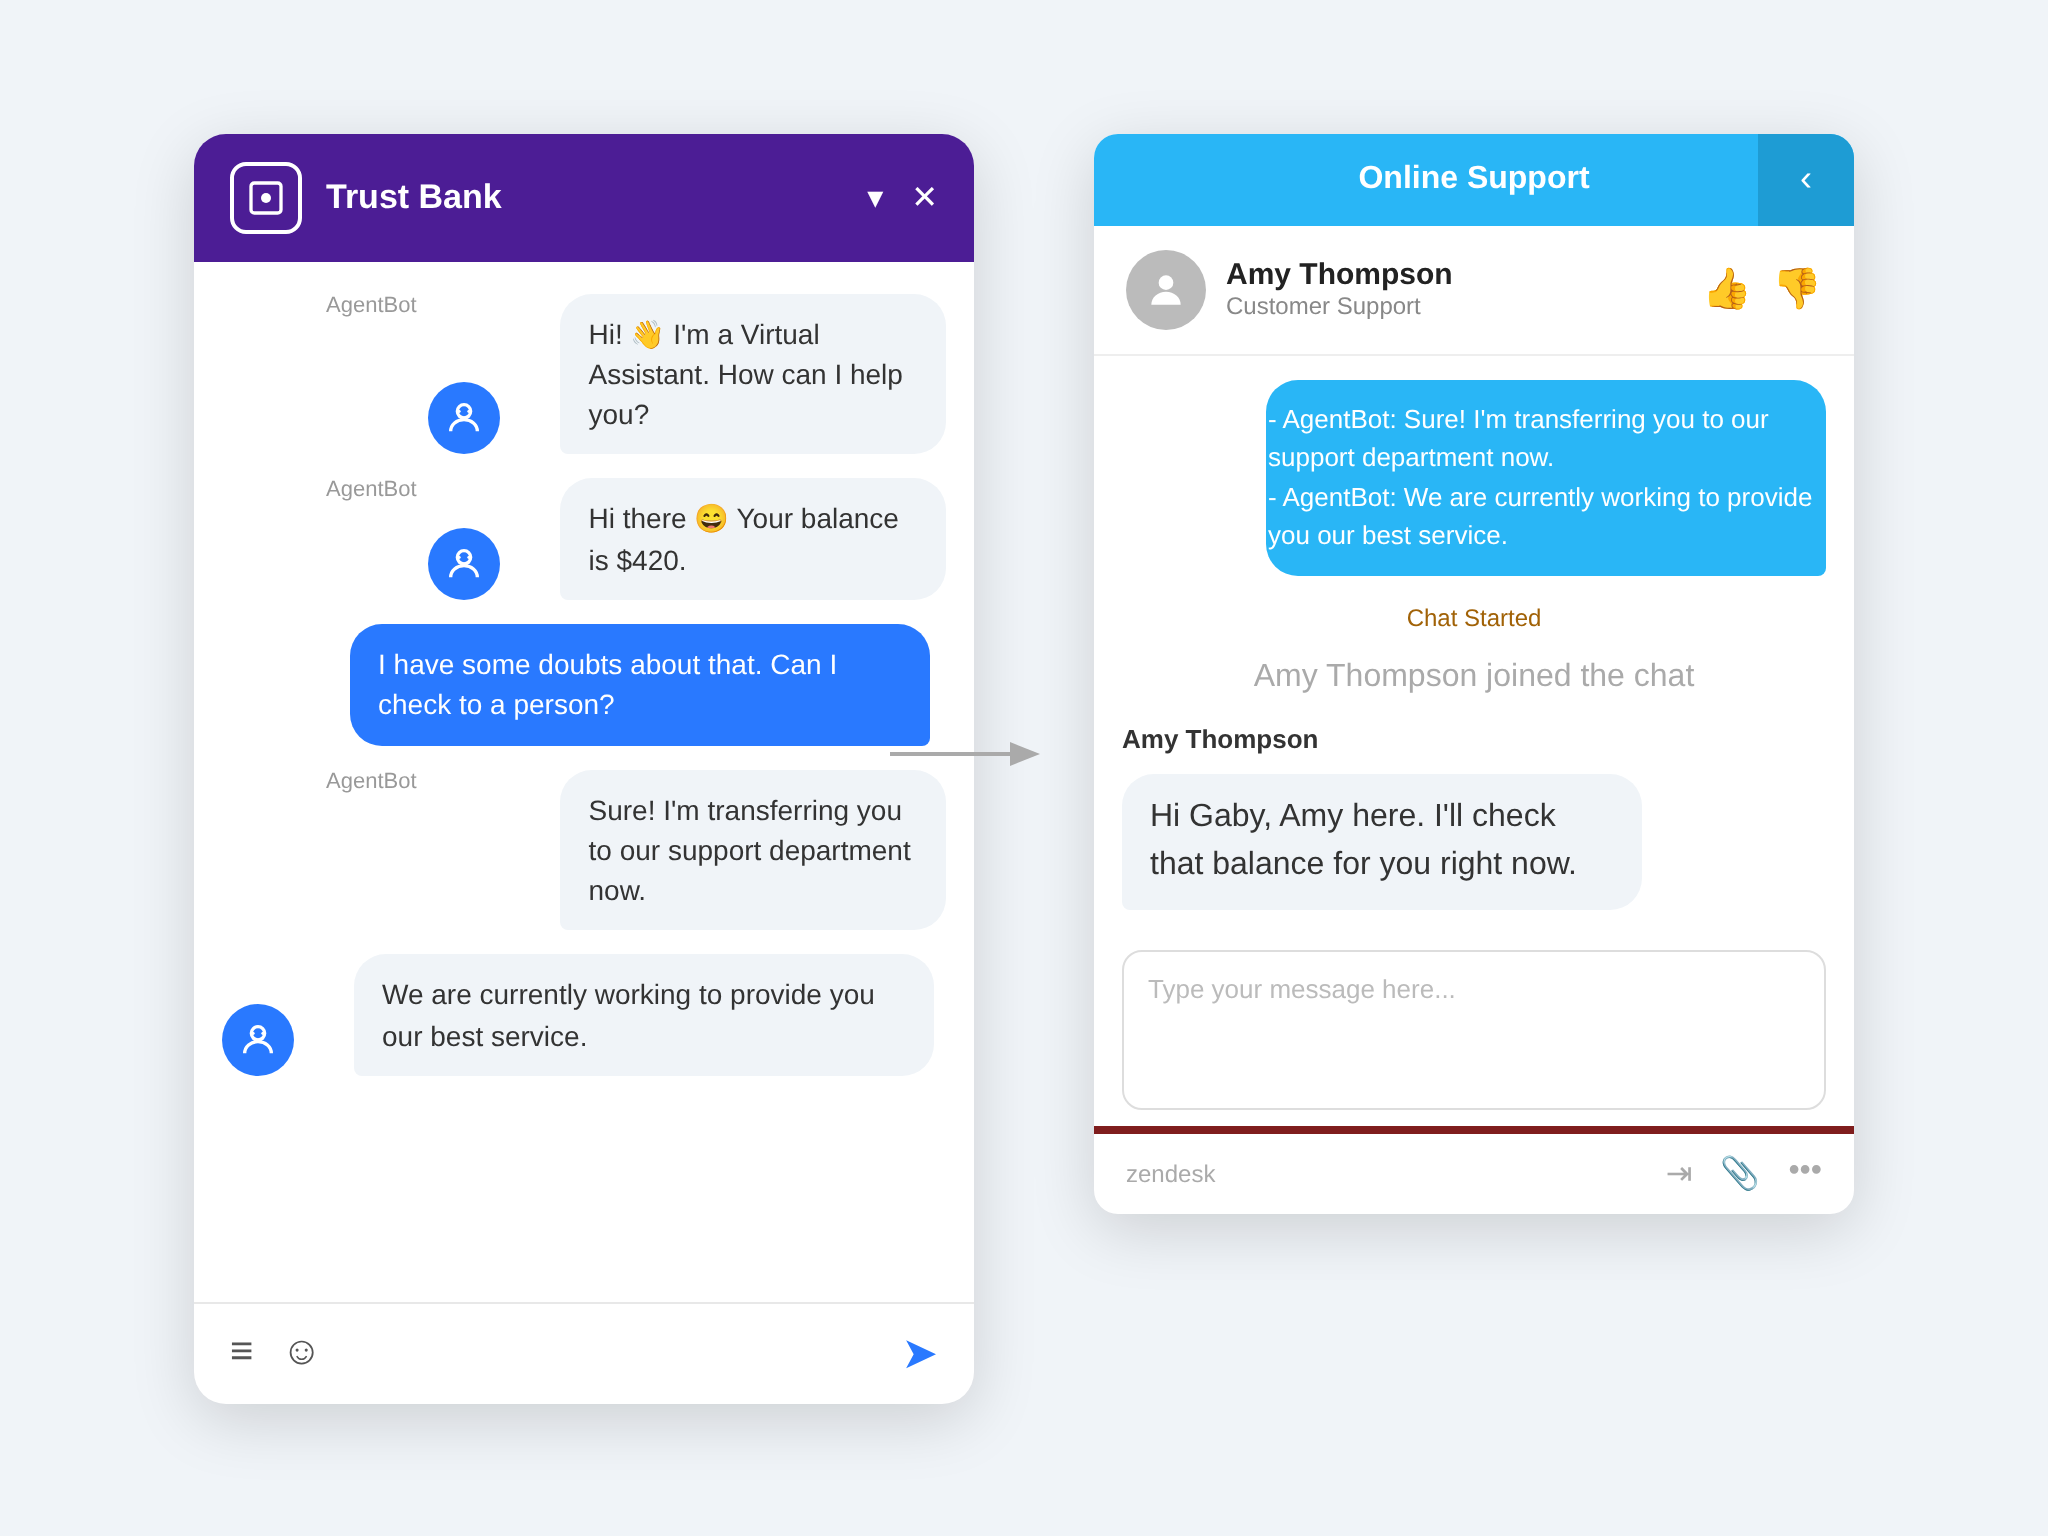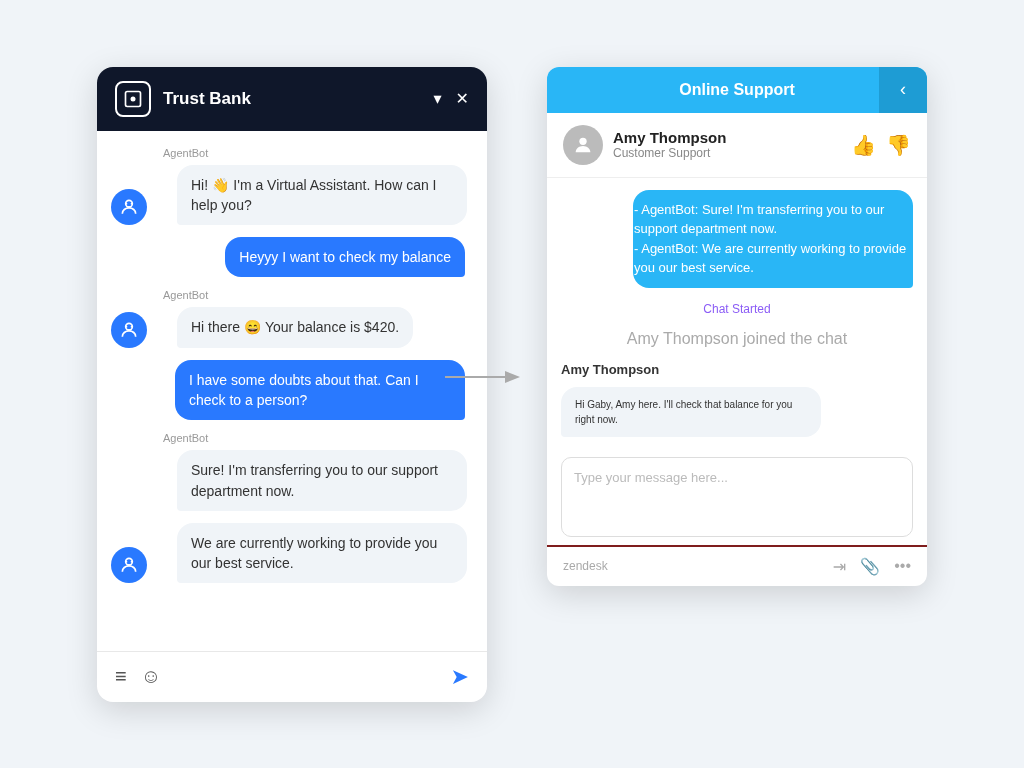--- a/index.html
+++ b/index.html
@@ -26,21 +26,21 @@
       width: 390px;
       border-radius: 16px;
       box-shadow: 0 8px 32px rgba(0,0,0,0.15);
       overflow: hidden;
       background: #fff;
       display: flex;
       flex-direction: column;
     }
 
     .widget-header {
-      background: #0f172a;
+      background: #4c1d95;
       padding: 14px 18px;
       display: flex;
       align-items: center;
       gap: 12px;
     }
 
     .widget-logo {
       width: 36px;
       height: 36px;
       border: 2px solid #fff;
@@ -81,21 +81,21 @@
       flex-direction: column;
       gap: 12px;
       background: #fff;
       min-height: 520px;
       max-height: 560px;
       overflow-y: auto;
     }
 
     .msg-group {
       display: flex;
-      flex-direction: column;
+      flex-direction: row;
       gap: 6px;
     }
 
     .msg-sender-label {
       font-size: 11px;
       color: #999;
       margin-left: 52px;
     }
 
     .msg-row {
@@ -285,21 +285,21 @@
       padding: 10px 1px;
       border-radius: 16px 16px 4px 16px;
       font-size: 13px;
       line-height: 1.5;
       max-width: 280px;
     }
 
     .chat-status {
       text-align: center;
       font-size: 12px;
-      color: #8b5cf6;
+      color: #a16207;
       margin: 4px 0;
     }
 
     .chat-joined {
       text-align: center;
       font-size: 16px;
       color: #aaa;
     }
 
     .agent-name-label {
@@ -307,21 +307,21 @@
       font-weight: 600;
       color: #333;
       margin-top: 4px;
     }
 
     .support-bubble-in {
       background: #f0f4f8;
       color: #333;
       padding: 10px 14px;
       border-radius: 16px 16px 16px 4px;
-      font-size: 10px;
+      font-size: 16px;
       line-height: 1.5;
       max-width: 260px;
     }
 
     .support-input-area {
       margin: 8px 14px;
       border: 1px solid #ddd;
       border-radius: 10px;
       padding: 10px 12px;
       min-height: 80px;
@@ -329,21 +329,21 @@
 
     .support-input-placeholder {
       font-size: 13px;
       color: #bbb;
     }
 
     .support-footer {
       padding: 10px 16px;
       display: flex;
       align-items: center;
-      border-top: 2px solid #7f1d1d;
+      border-top: 4px solid #7f1d1d;
     }
 
     .zendesk-label {
       font-size: 12px;
       color: #aaa;
       flex: 1;
     }
 
     .support-footer-icons {
       display: flex;
@@ -398,23 +398,20 @@
               <path d="M4 20c0-4 3.6-7 8-7s8 3 8 7" fill="none" stroke="#fff" stroke-width="2"></path>
               <circle cx="9" cy="8" r="1" fill="#fff"></circle>
               <circle cx="15" cy="8" r="1" fill="#fff"></circle>
               <path d="M9 11 Q12 13 15 11" fill="none" stroke="#fff" stroke-width="1.5"></path>
             </svg>
           </div>
           <div class="bubble bot">Hi! 👋 I'm a Virtual Assistant. How can I help you?</div>
         </div>
       </div>
 
-      <div class="msg-row right">
-        <div class="bubble user">Heyyy I want to check my balance</div>
-      </div>
 
       <div class="msg-group">
         <div class="msg-sender-label">AgentBot</div>
         <div class="msg-row">
           <div class="bot-avatar">
             <svg viewBox="0 0 24 24">
               <circle cx="12" cy="8" r="4" fill="none" stroke="#fff" stroke-width="2"></circle>
               <path d="M4 20c0-4 3.6-7 8-7s8 3 8 7" fill="none" stroke="#fff" stroke-width="2"></path>
               <circle cx="9" cy="8" r="1" fill="#fff"></circle>
               <circle cx="15" cy="8" r="1" fill="#fff"></circle>

